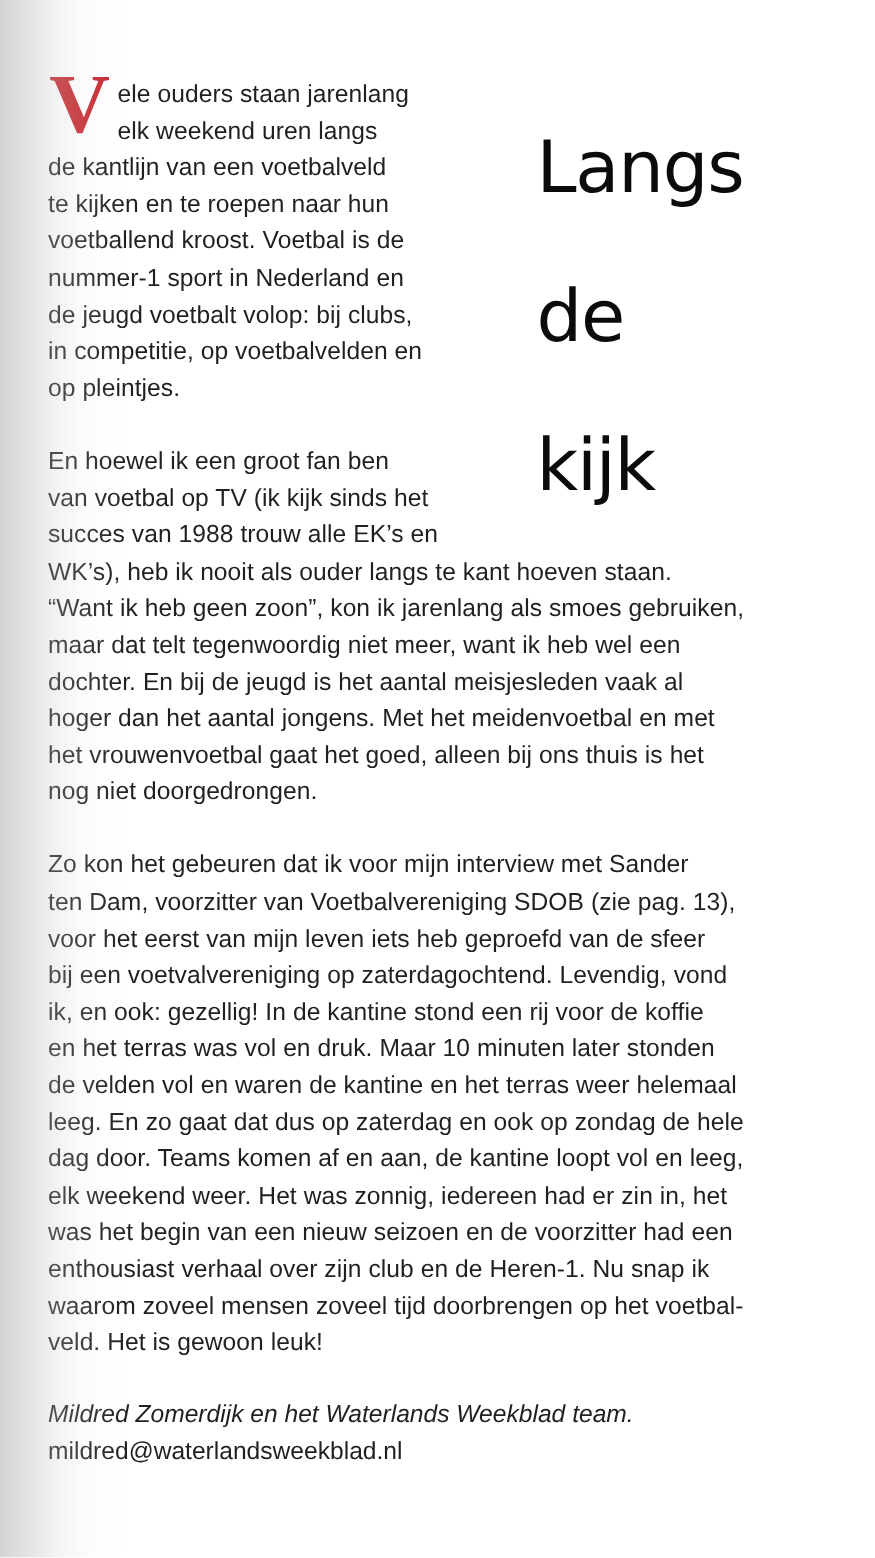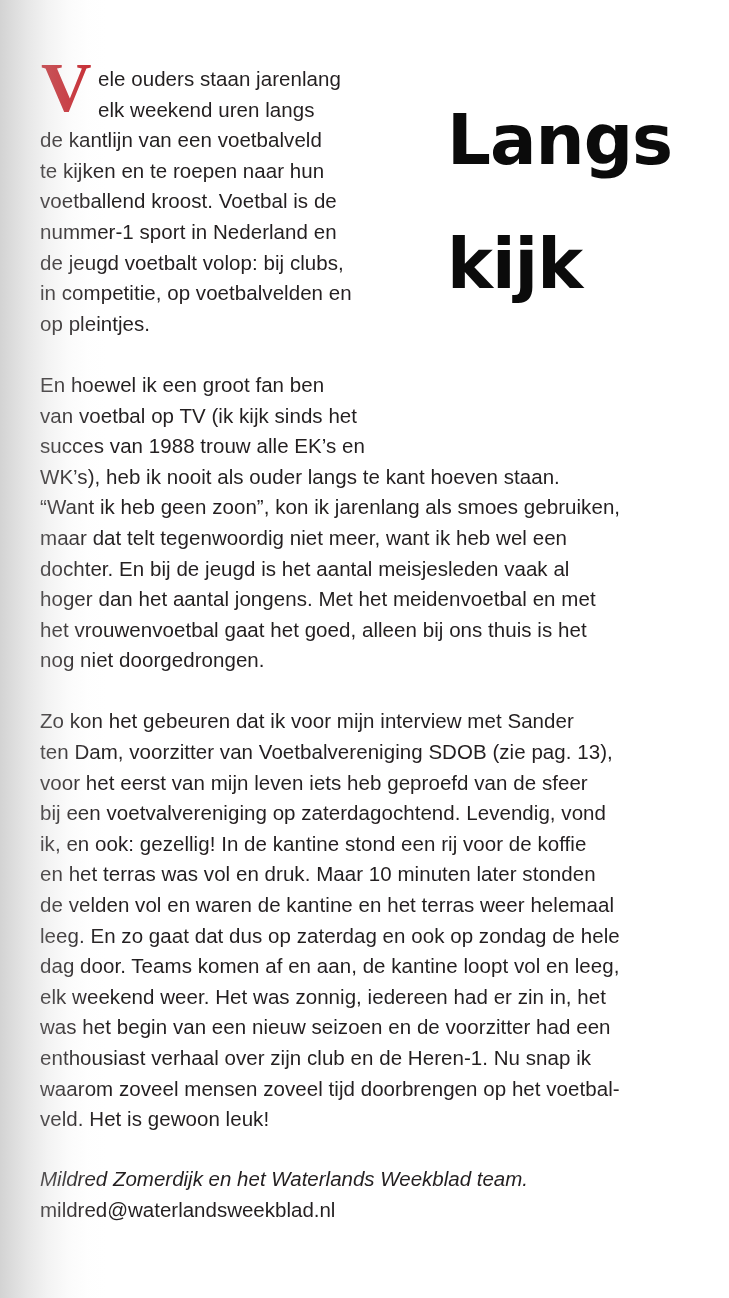--- a/index.html
+++ b/index.html
@@ -44,22 +44,22 @@
   
   #headline {
     position: absolute;
     left: 447px;
     top: 78px;
     width: 270px;
     z-index: 2;
   }
   #headline .hl-line {
     font-family: "DejaVu Sans", sans-serif;
-    font-weight: 700;
-    font-size: 69px;
+    font-weight: 400;
+    font-size: 60px;
     line-height: 124px;
     color: #0b0b0b;
     letter-spacing: -1px;
     white-space: nowrap;
   }
 
   
   #body-text {
     position: absolute;
     left: 40px;
@@ -117,20 +117,21 @@
 </style>
 </head>
 <body>
 
 <div id="page">
 
   <div id="spine-shadow"></div>
 
   <div id="headline">
     <div class="hl-line">Langs</div>
+    <div class="hl-line">de</div>
     <div class="hl-line">kijk</div>
   </div>
 
   <div id="dropcap">V</div>
 
   <div id="body-text">
 
     <div>
       <div class="line indent-dropcap">ele ouders staan jarenlang</div>
       <div class="line indent-dropcap">elk weekend uren langs</div>

